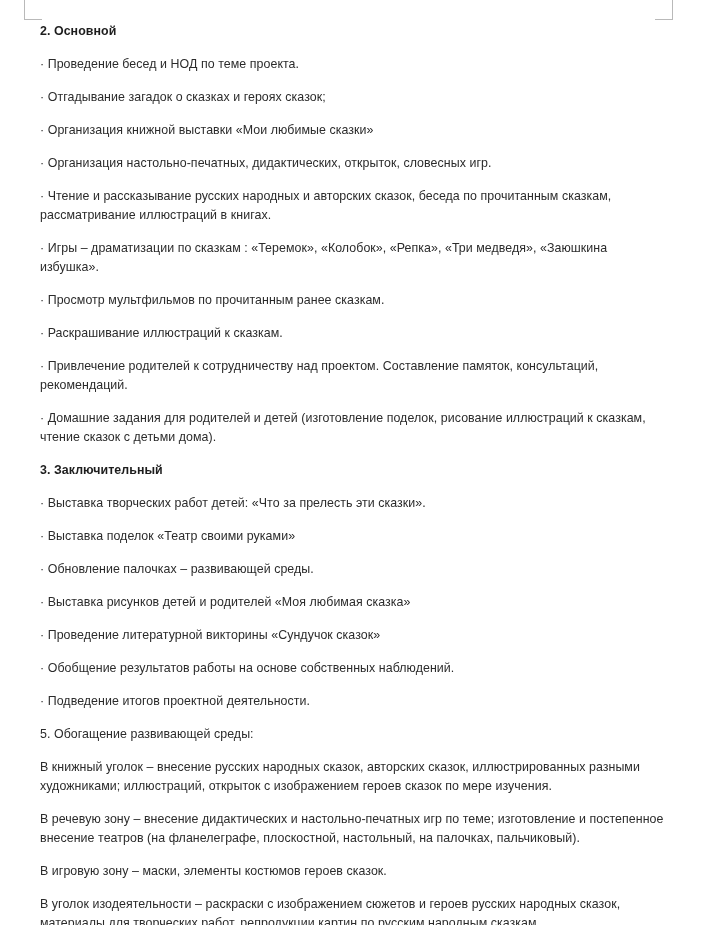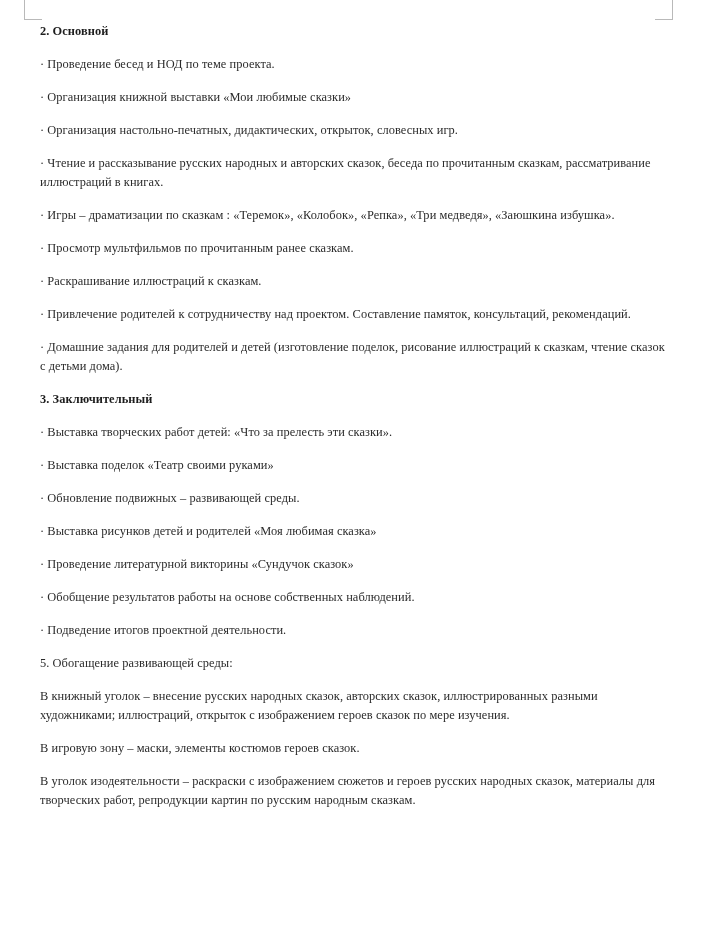--- a/index.html
+++ b/index.html
@@ -8,21 +8,21 @@
     padding: 0;
     background: #ffffff;
   }
 
   .page {
     position: relative;
     width: 702px;
     height: 925px;
     background: #ffffff;
     overflow: hidden;
-    font-family: Liberation Serif, serif;
+    font-family: Liberation Sans, sans-serif;
     -webkit-font-smoothing: antialiased;
   }
 
   
   .crop-mark {
     position: absolute;
     width: 18px;
     height: 22px;
     pointer-events: none;
   }
@@ -104,35 +104,37 @@
 
 <div class="page">
 
   <div class="crop-mark top-left"></div>
 
   <div class="crop-mark top-right"></div>
 
   <div class="doc-body" id="doc-body">
       <p class="block heading">2. Основной</p>
       <p class="block bullet">· Проведение бесед и НОД по теме проекта.</p>
+      <p class="block bullet">· Отгадывание загадок о сказках и героях сказок;</p>
       <p class="block bullet">· Организация книжной выставки «Мои любимые сказки»</p>
       <p class="block bullet">· Организация настольно-печатных, дидактических, открыток, словесных игр.</p>
       <p class="block bullet">· Чтение и рассказывание русских народных и авторских сказок, беседа по прочитанным сказкам, рассматривание иллюстраций в книгах.</p>
       <p class="block bullet">· Игры – драматизации по сказкам : «Теремок», «Колобок», «Репка», «Три медведя», «Заюшкина избушка».</p>
       <p class="block bullet">· Просмотр мультфильмов по прочитанным ранее сказкам.</p>
       <p class="block bullet">· Раскрашивание иллюстраций к сказкам.</p>
       <p class="block bullet">· Привлечение родителей к сотрудничеству над проектом. Составление памяток, консультаций, рекомендаций.</p>
       <p class="block bullet">· Домашние задания для родителей и детей (изготовление поделок, рисование иллюстраций к сказкам, чтение сказок с детьми дома).</p>
       <p class="block heading">3. Заключительный</p>
       <p class="block bullet">· Выставка творческих работ детей: «Что за прелесть эти сказки».</p>
       <p class="block bullet">· Выставка поделок «Театр своими руками»</p>
-      <p class="block bullet">· Обновление подвижных – развивающей среды.</p>
+      <p class="block bullet">· Обновление палочках – развивающей среды.</p>
       <p class="block bullet">· Выставка рисунков детей и родителей «Моя любимая сказка»</p>
       <p class="block bullet">· Проведение литературной викторины «Сундучок сказок»</p>
       <p class="block bullet">· Обобщение результатов работы на основе собственных наблюдений.</p>
       <p class="block bullet">· Подведение итогов проектной деятельности.</p>
       <p class="block plain">5. Обогащение развивающей среды:</p>
       <p class="block plain">В книжный уголок – внесение русских народных сказок, авторских сказок, иллюстрированных разными художниками; иллюстраций, открыток с изображением героев сказок по мере изучения.</p>
+      <p class="block plain">В речевую зону – внесение дидактических и настольно-печатных игр по теме; изготовление и постепенное внесение театров (на фланелеграфе, плоскостной, настольный, на палочках, пальчиковый).</p>
       <p class="block plain">В игровую зону – маски, элементы костюмов героев сказок.</p>
       <p class="block plain">В уголок изодеятельности – раскраски с изображением сюжетов и героев русских народных сказок, материалы для творческих работ, репродукции картин по русским народным сказкам.</p>
     </div>
 
 </div>
 
 </body></html>

